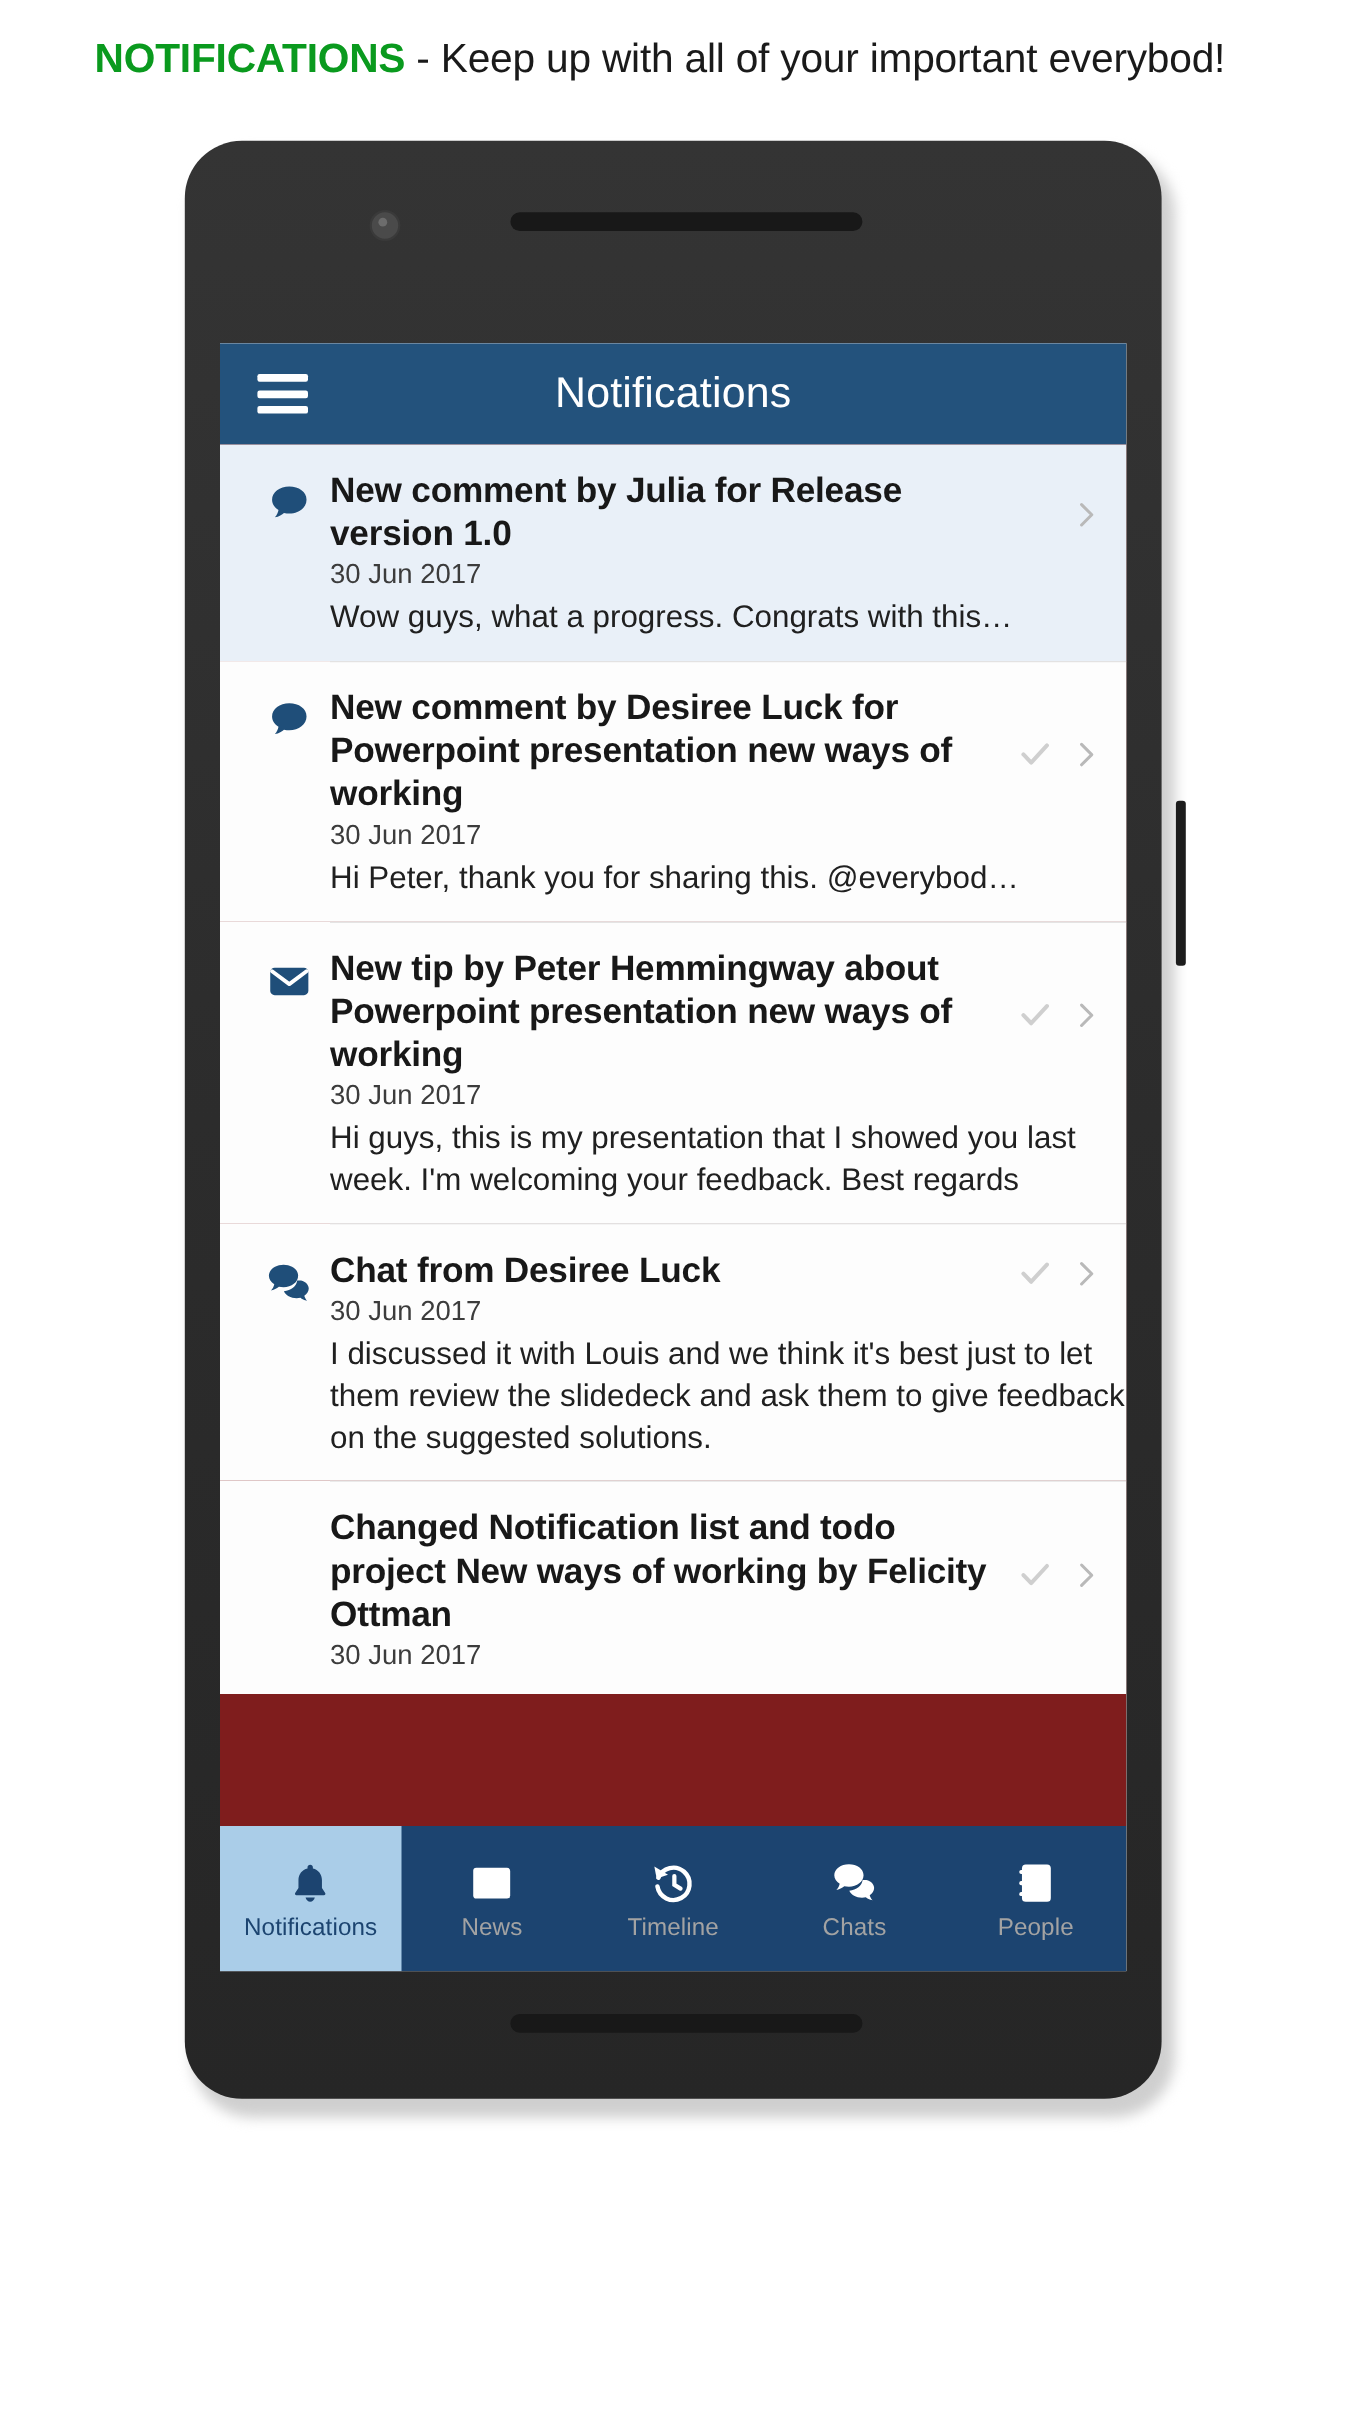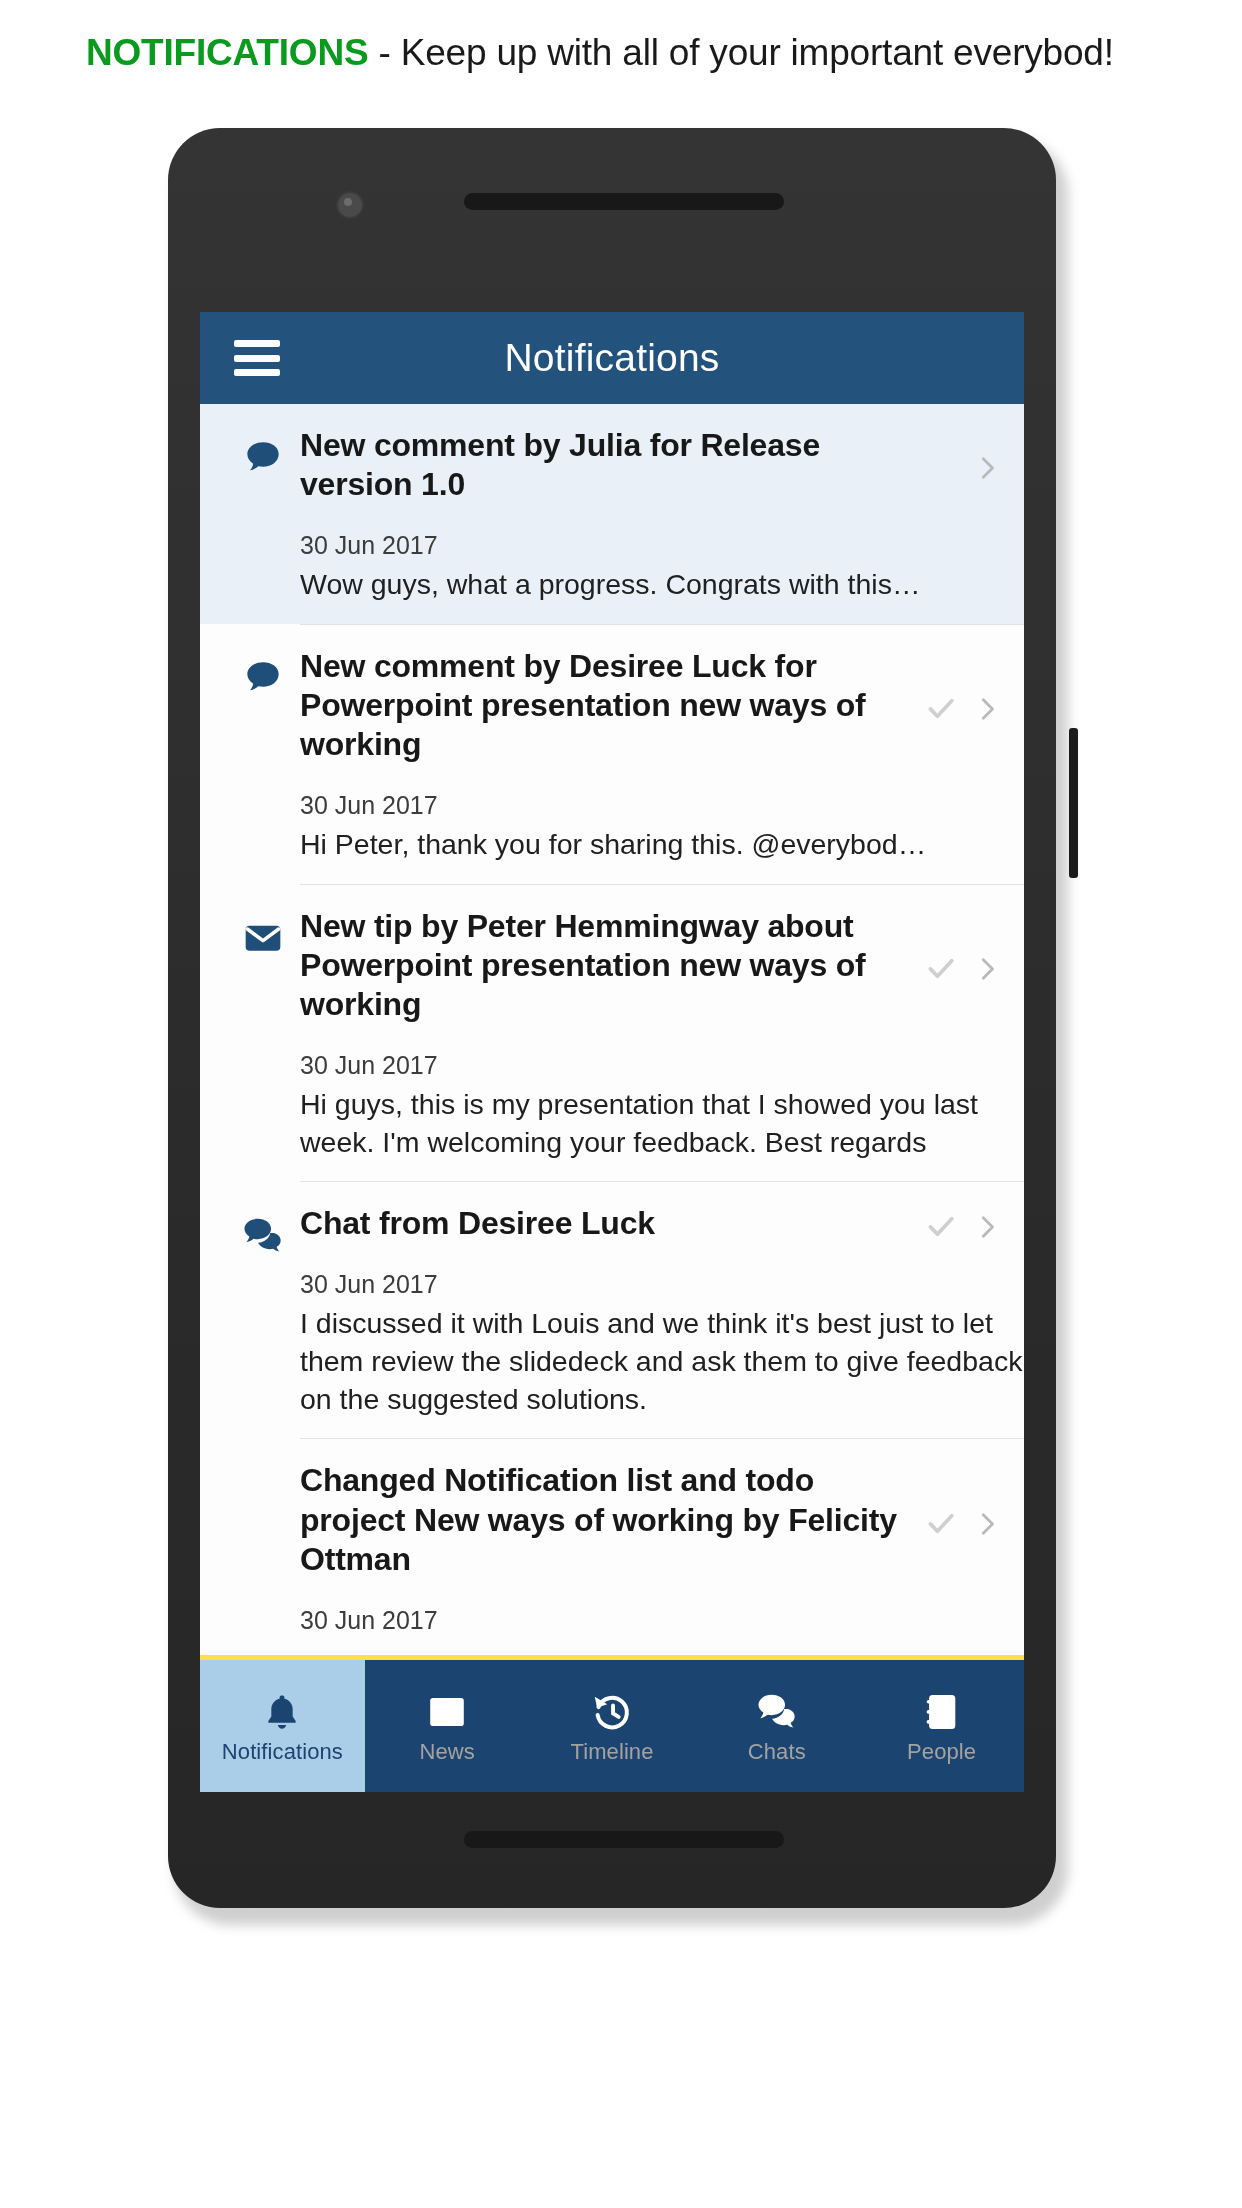--- a/index.html
+++ b/index.html
@@ -153,21 +153,21 @@
     color: #ffffff;
     font-size: 39px;
     font-weight: 400;
     letter-spacing: 0.2px;
   }
 
   
   #list {
     height: 1256px;
     overflow: hidden;
-    background: #fde047;
+    background: #7f1d1d;
   }
   .n-item {
     display: flex;
     align-items: flex-start;
     padding: 0 0 0 26px;
     background: #fdfdfd;
     position: relative;
   }
   .n-item.unread {
     background: #e9f0f8;
@@ -204,21 +204,21 @@
     display: flex;
     align-items: center;
     gap: 14px;
     padding-right: 26px;
     padding-top: 4px;
     align-self: center;
   }
   .n-date {
     font-size: 25px;
     color: #3c3c3c;
-    margin-top: 25px;
+    margin-top: 2px;
     line-height: 1.2;
   }
   .n-text {
     font-size: 28.5px;
     color: #202020;
     margin-top: 6px;
     line-height: 1.33;
   }
 
   

